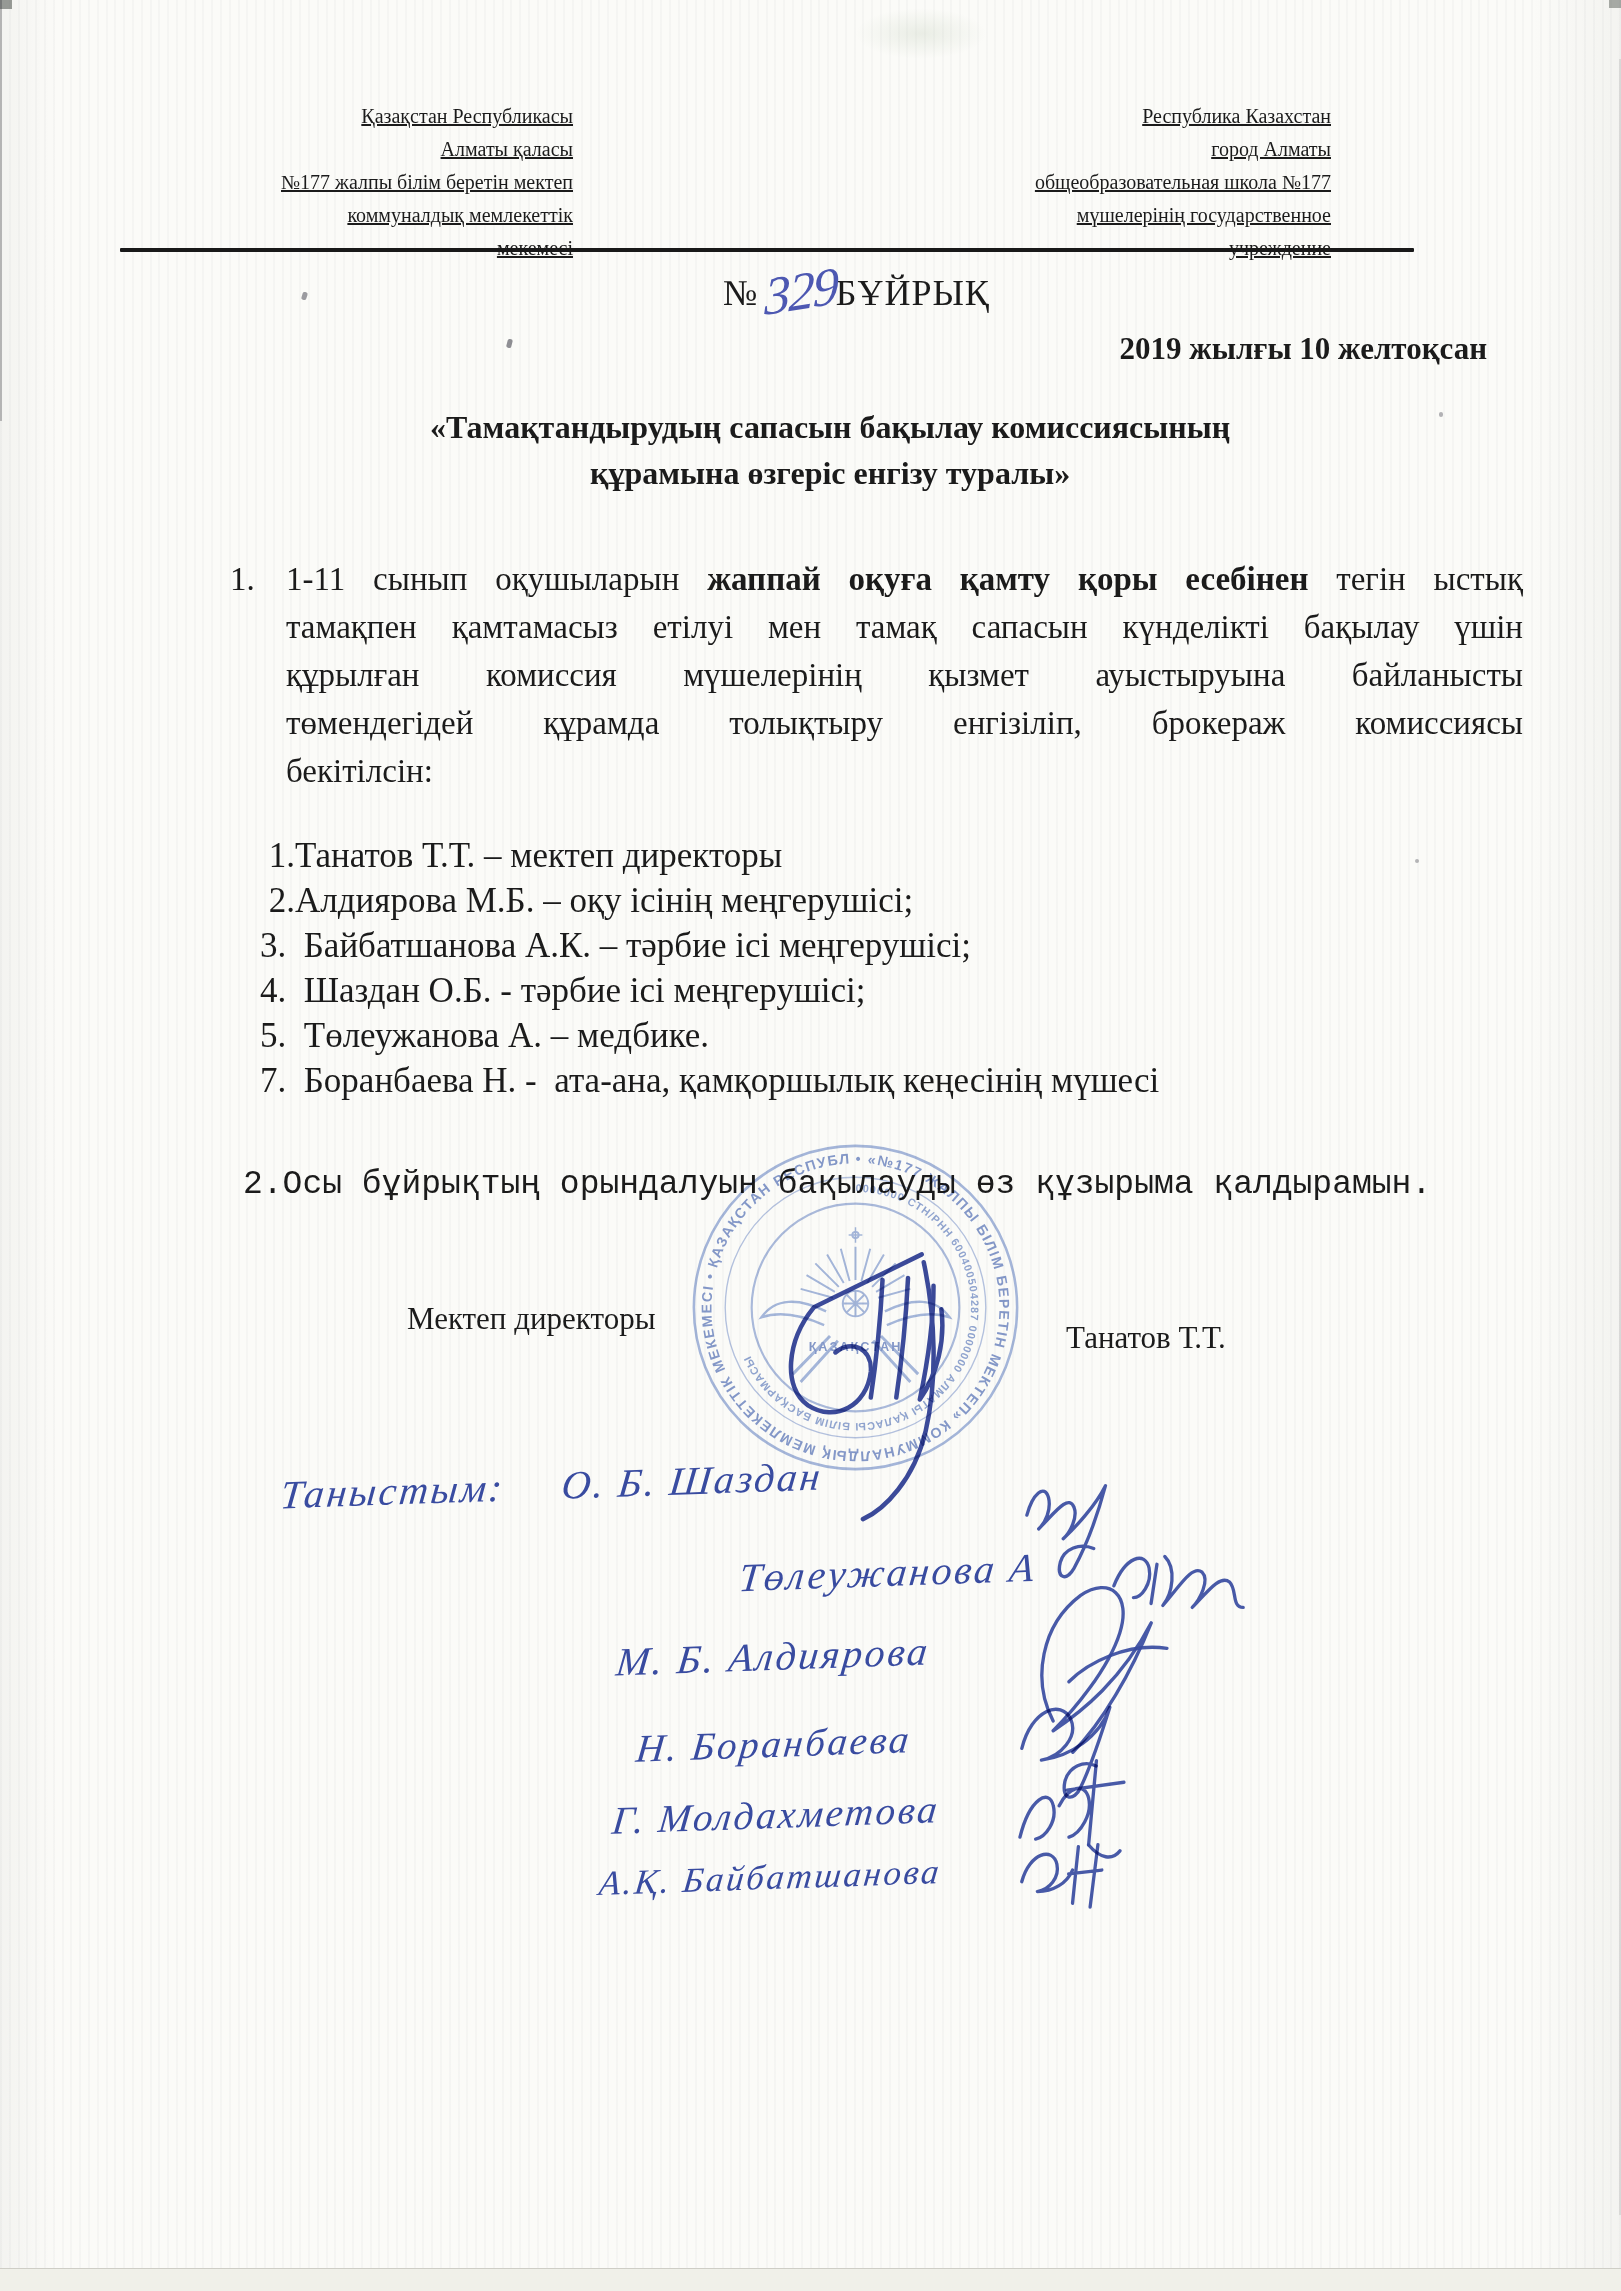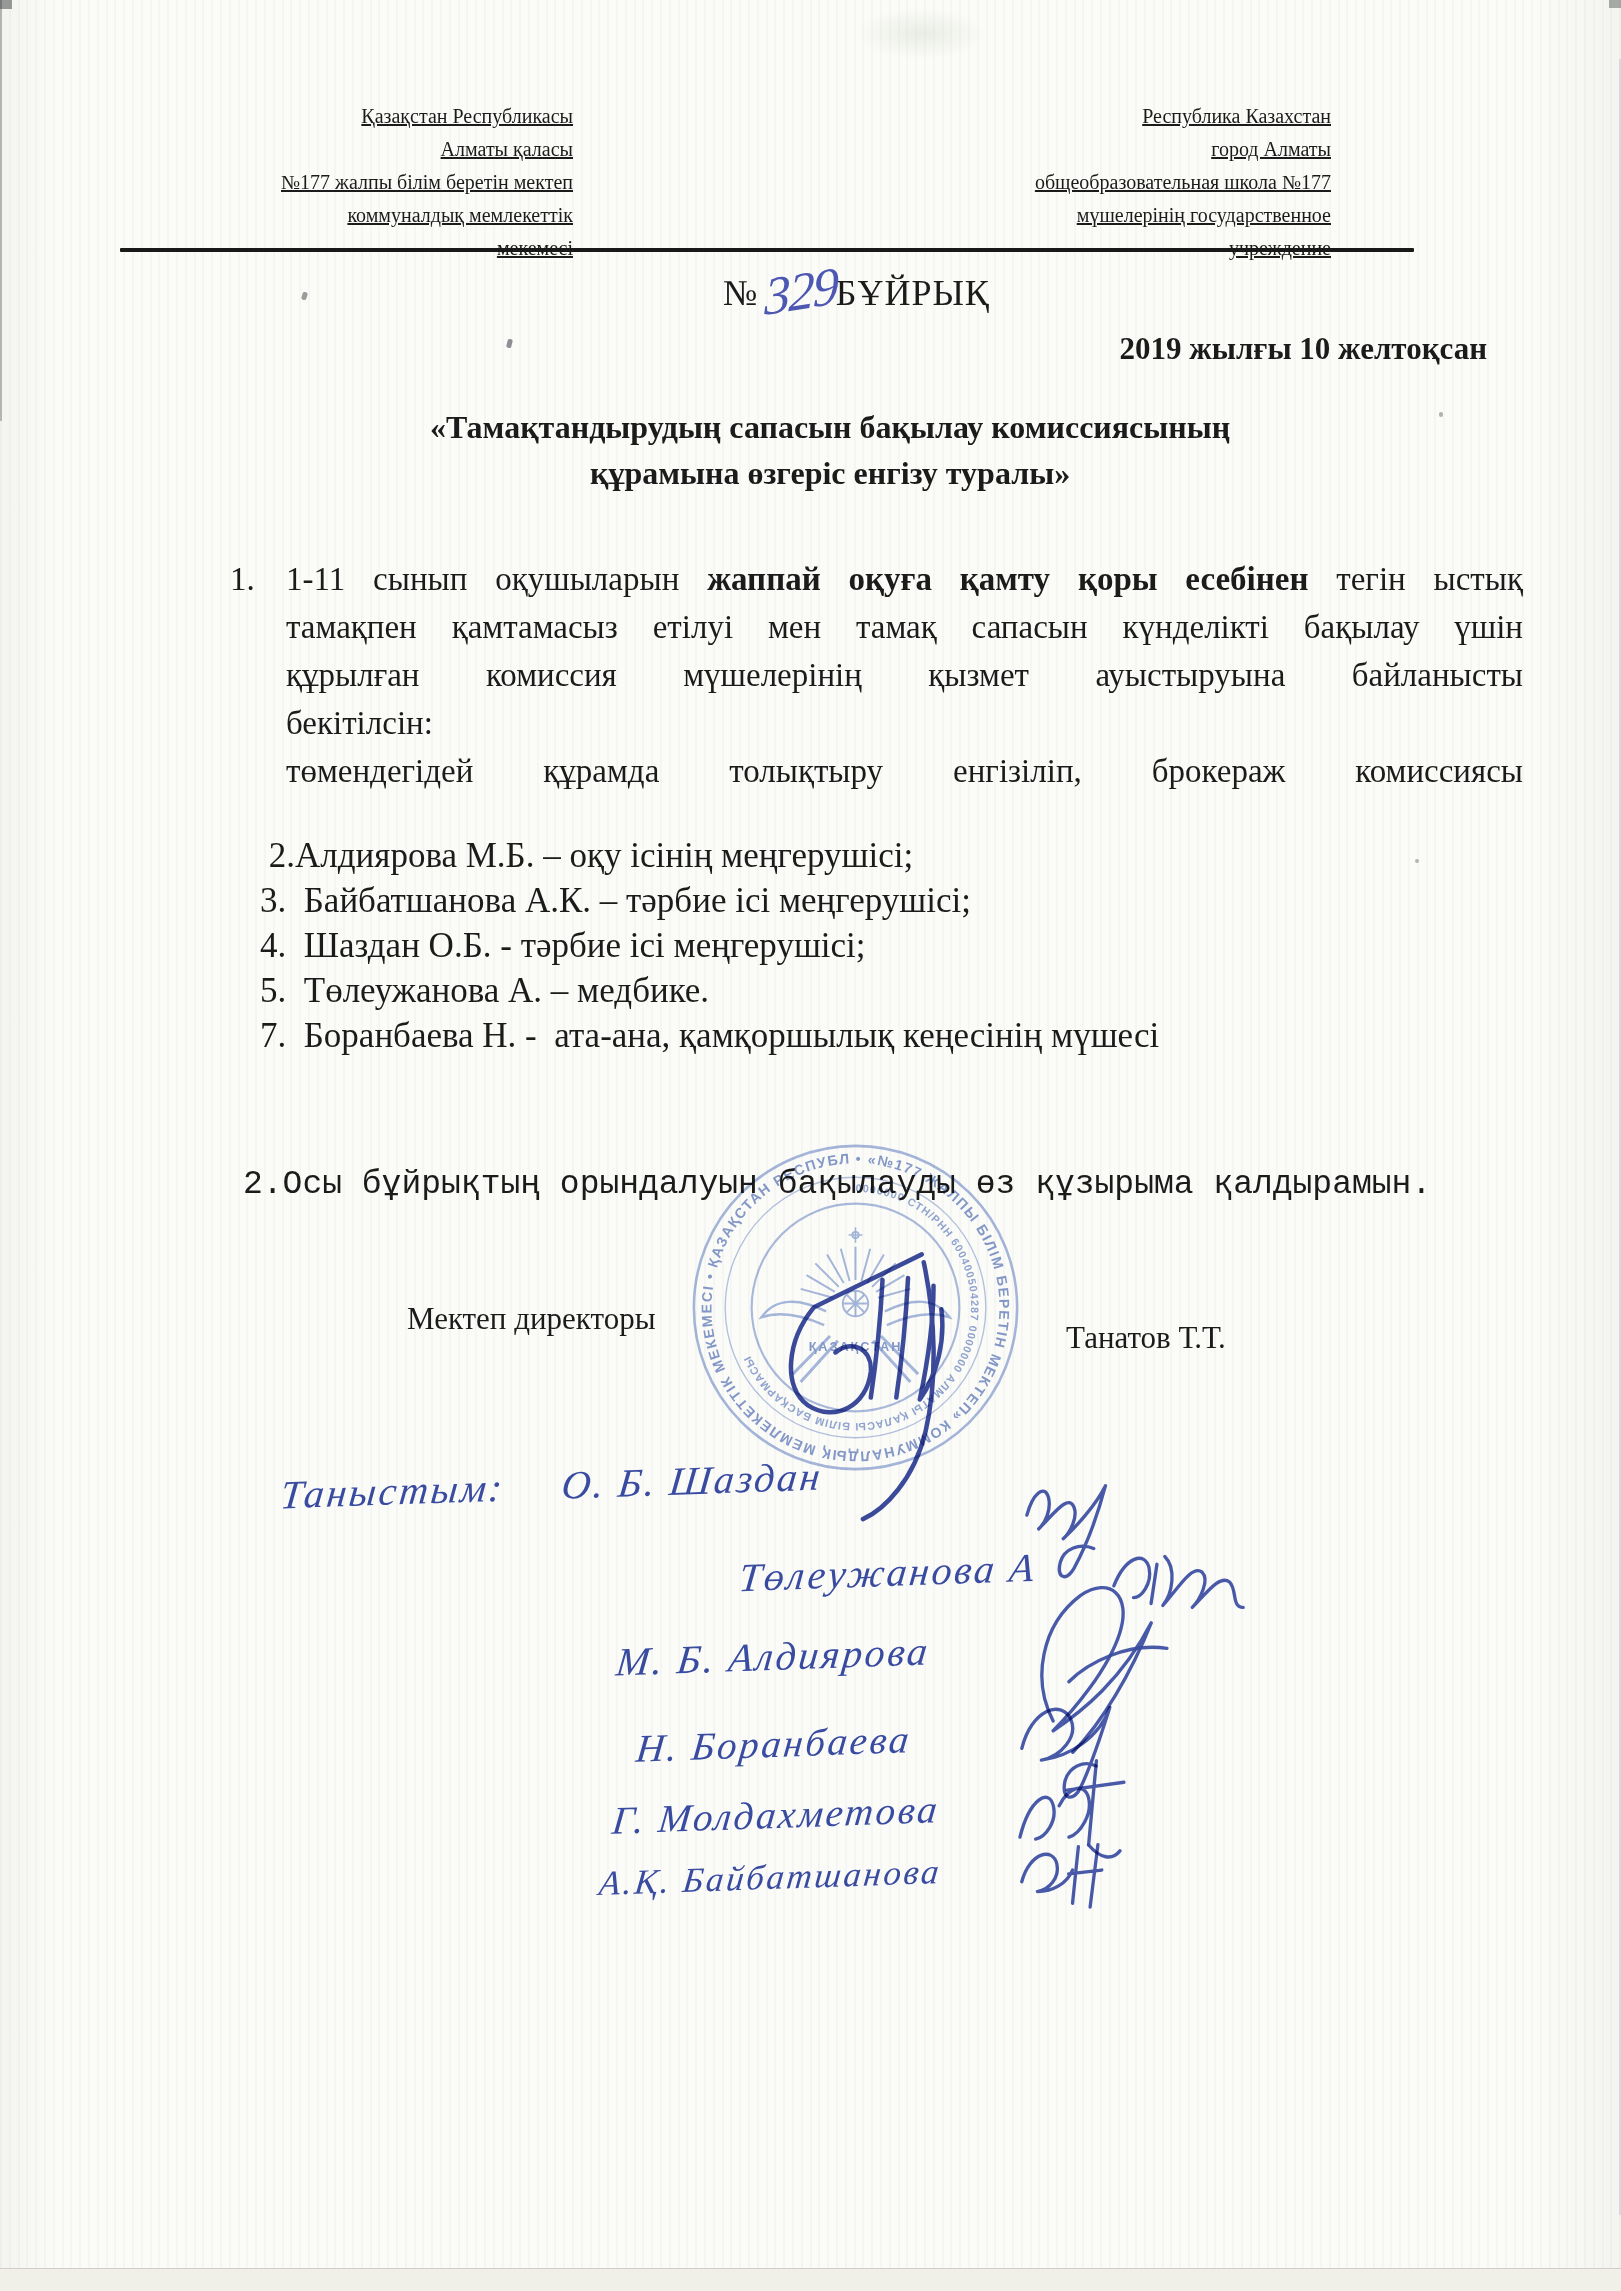--- a/index.html
+++ b/index.html
@@ -115,25 +115,26 @@
   <div class="date txt">2019 жылғы 10 желтоқсан</div>
   <div class="title" id="titleBox">
       <div class="tline">«Тамақтандырудың сапасын бақылау комиссиясының</div>
       <div class="tline">құрамына өзгеріс енгізу туралы»</div>
     </div>
 
   <div class="para1" id="para1">
       <div class="p1"><span class="pnum">1.</span><span>1-11 сынып оқушыларын </span><b>жаппай оқуға қамту қоры есебінен</b><span> тегін ыстық</span></div>
       <div class="p1"><span>тамақпен қамтамасыз етілуі мен тамақ сапасын күнделікті бақылау үшін</span></div>
       <div class="p1"><span>құрылған комиссия мүшелерінің қызмет ауыстыруына байланысты</span></div>
+      <div class="p1"><span>төмендегідей құрамда толықтыру енгізіліп, брокераж комиссиясы</span></div>
       <div class="p1 last"><span>бекітілсін:</span></div>
-      <div class="p1"><span>төмендегідей құрамда толықтыру енгізіліп, брокераж комиссиясы</span></div>
     </div>
 
   <div class="members" id="members">
+      <div class="member"> 1.Танатов Т.Т. – мектеп директоры</div>
       <div class="member"> 2.Алдиярова М.Б. – оқу ісінің меңгерушісі;</div>
       <div class="member">3.  Байбатшанова А.К. – тәрбие ісі меңгерушісі;</div>
       <div class="member">4.  Шаздан О.Б. - тәрбие ісі меңгерушісі;</div>
       <div class="member">5.  Төлеужанова А. – медбике.</div>
       <div class="member">7.  Боранбаева Н. -  ата-ана, қамқоршылық кеңесінің мүшесі</div>
     </div>
 
   <div class="para2">2.Осы бұйрықтың орындалуын бақылауды өз құзырыма қалдырамын.</div>
 
   <div class="sig-role">Мектеп директоры</div>

